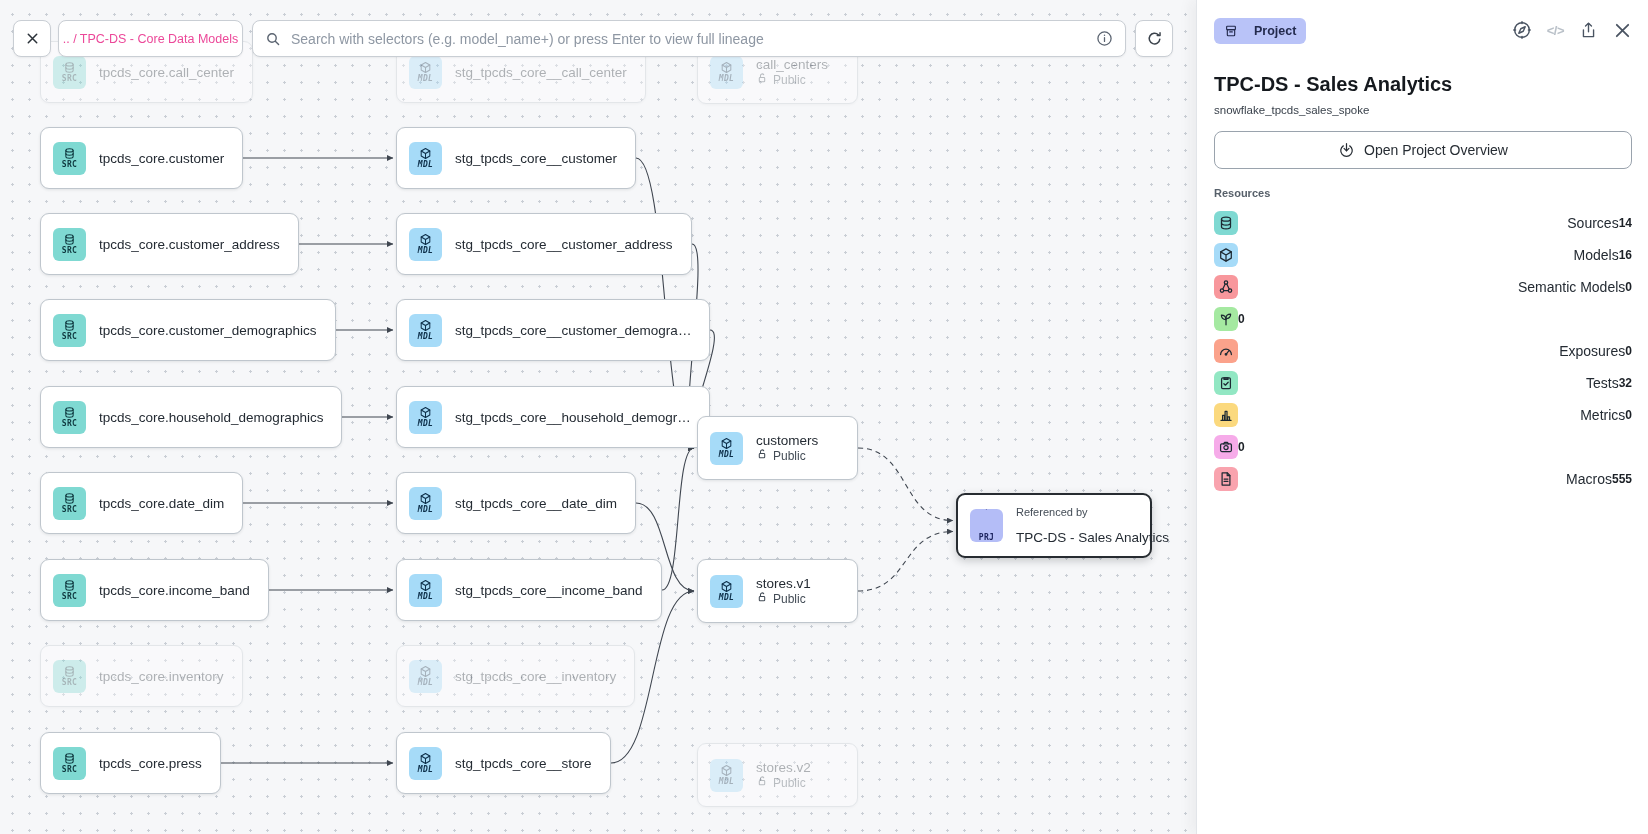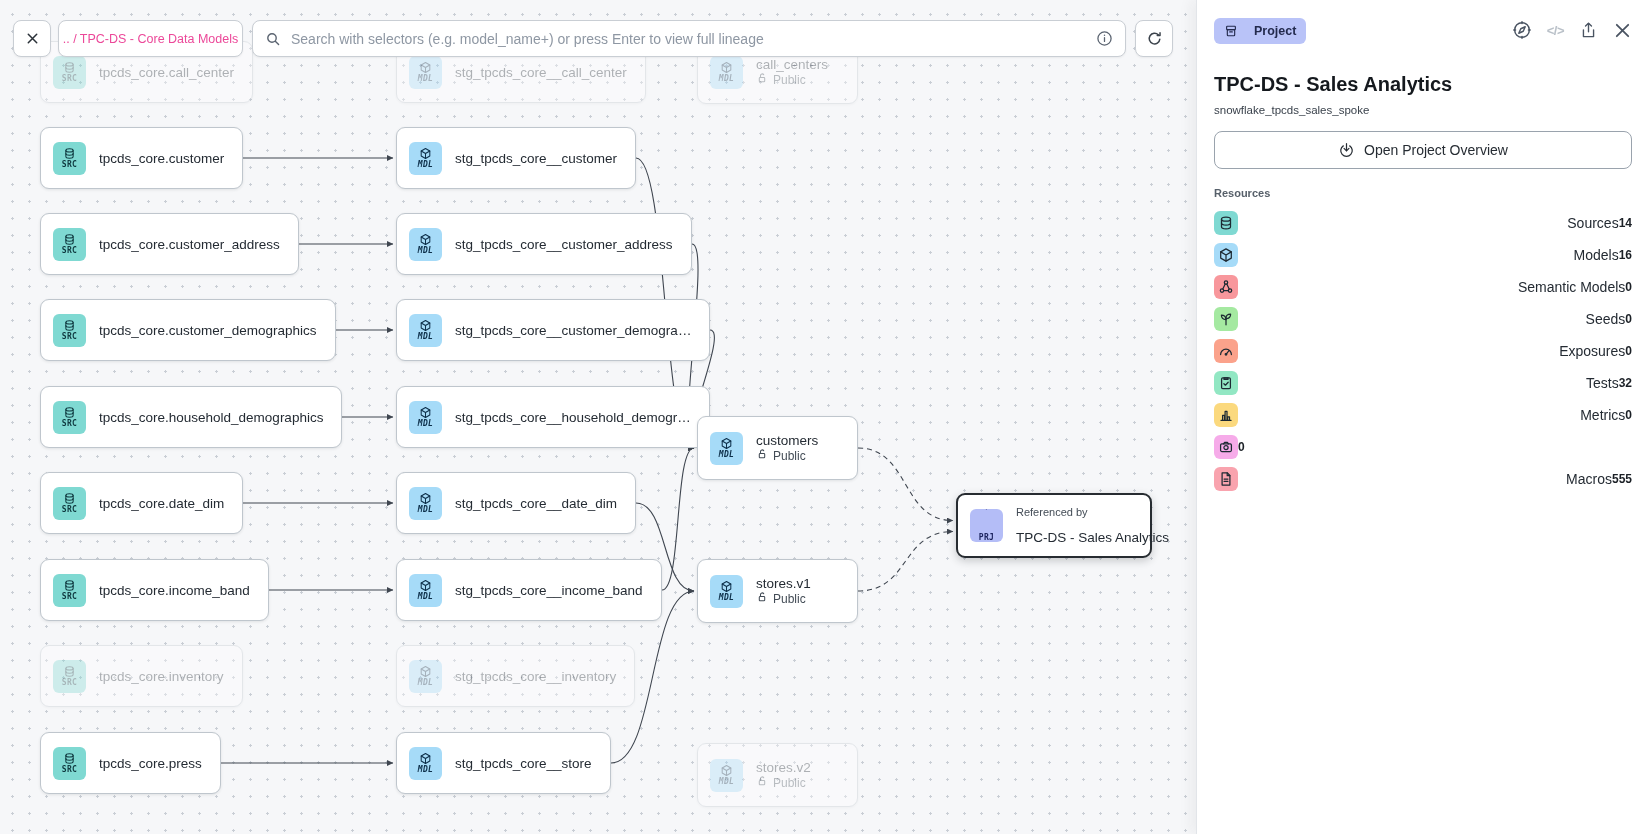--- a/index.html
+++ b/index.html
@@ -531,21 +531,20 @@
           <span class="rvalue">0</span>
         </div>
         <div class="rrow">
           <span class="ricon" style="background:#a5e9a1">
             <svg width="16" height="16" viewBox="0 0 16 16" fill="none" stroke="currentColor" stroke-width="1.25" stroke-linecap="round" stroke-linejoin="round">
               <path d="M8 13.8V8.2"></path>
               <path d="M8 8.6C8 5.6 6.2 4.1 3.4 4.1c0 3 1.6 4.5 4.6 4.5z"></path>
               <path d="M8 7.1c0-2.4 1.7-3.9 4.6-3.9 0 2.9-1.6 4.4-4.6 4.4"></path>
             </svg>
           </span>
-          <span class="rlabel">Seeds</span>
           <span class="rvalue">0</span>
         </div>
         <div class="rrow">
           <span class="ricon" style="background:#fba28b">
             <svg width="16" height="16" viewBox="0 0 16 16" fill="none" stroke="currentColor" stroke-width="1.25" stroke-linecap="round" stroke-linejoin="round">
               <path d="M2.6 11.6a5.4 5.4 0 0 1 10.8 0"></path>
               <path d="M8 11.3 11 7.6"></path>
               <circle cx="8" cy="11.3" r="0.8"></circle>
             </svg>
           </span>

